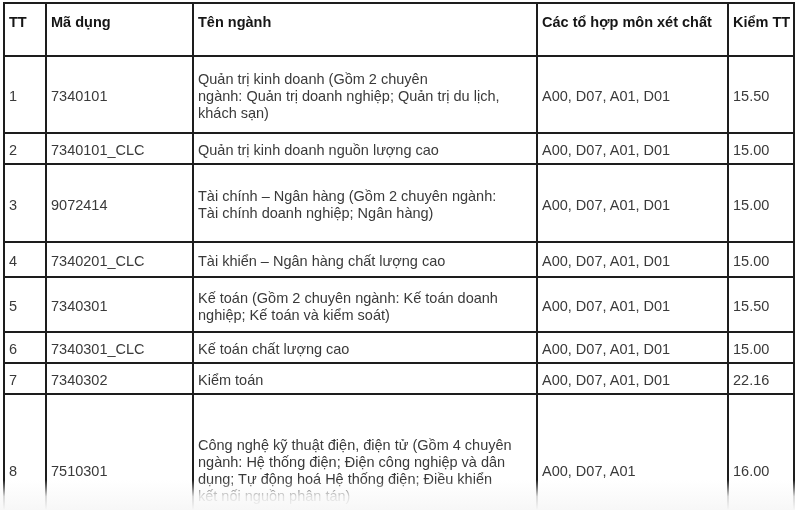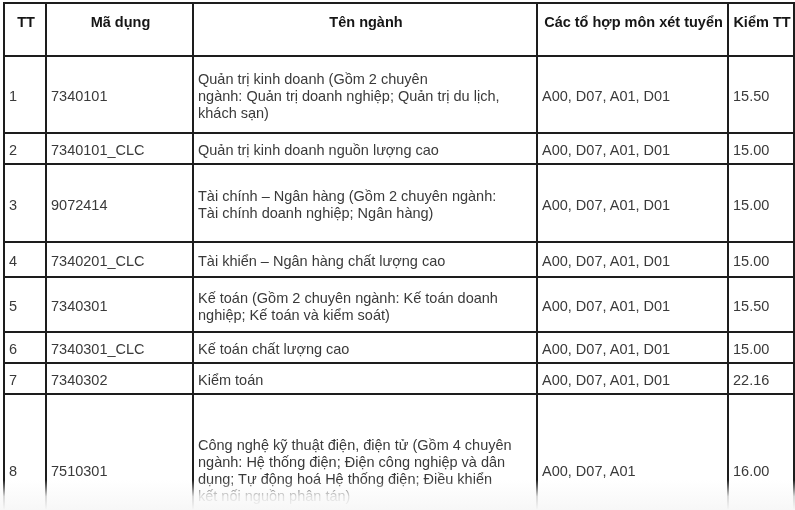--- a/index.html
+++ b/index.html
@@ -23,21 +23,21 @@
   table.scores th, table.scores td {
     border: 2px solid #1d1d1d;
     vertical-align: middle;
     font-size: 14.5px;
     line-height: 17px;
     overflow: hidden;
   }
   table.scores th {
     font-weight: bold;
     color: #161616;
-    text-align: center;
+    text-align: left;
     padding: 2px 2px 16px 4px;
   }
   table.scores td {
     font-weight: normal;
     color: #3a3a3a;
     text-align: left;
     padding: 6px 2px 2px 4px;
   }
   td.col-tt, th.col-tt { padding-left: 2px; }
   td.col-ten { white-space: pre-line; }
@@ -70,21 +70,21 @@
       <col style="width:147px">
       <col style="width:344px">
       <col style="width:191px">
       <col style="width:66px">
     </colgroup>
     <thead>
       <tr class="hdr">
         <th class="col-tt">TT</th>
         <th class="col-ma">Mã dụng</th>
         <th class="col-ten">Tên ngành</th>
-        <th class="col-tohop">Các tổ hợp môn xét tuyển</th>
+        <th class="col-tohop">Các tổ hợp môn xét chất</th>
         <th class="col-diem">Kiểm TT</th>
       </tr>
     </thead>
     <tbody>
         <tr class="r-0">
     <td class="col-tt">1</td>
     <td class="col-ma">7340101</td>
     <td class="col-ten">Quản trị kinh doanh (Gồm 2 chuyên
 ngành: Quản trị doanh nghiệp; Quản trị du lịch,
 khách sạn)</td>

